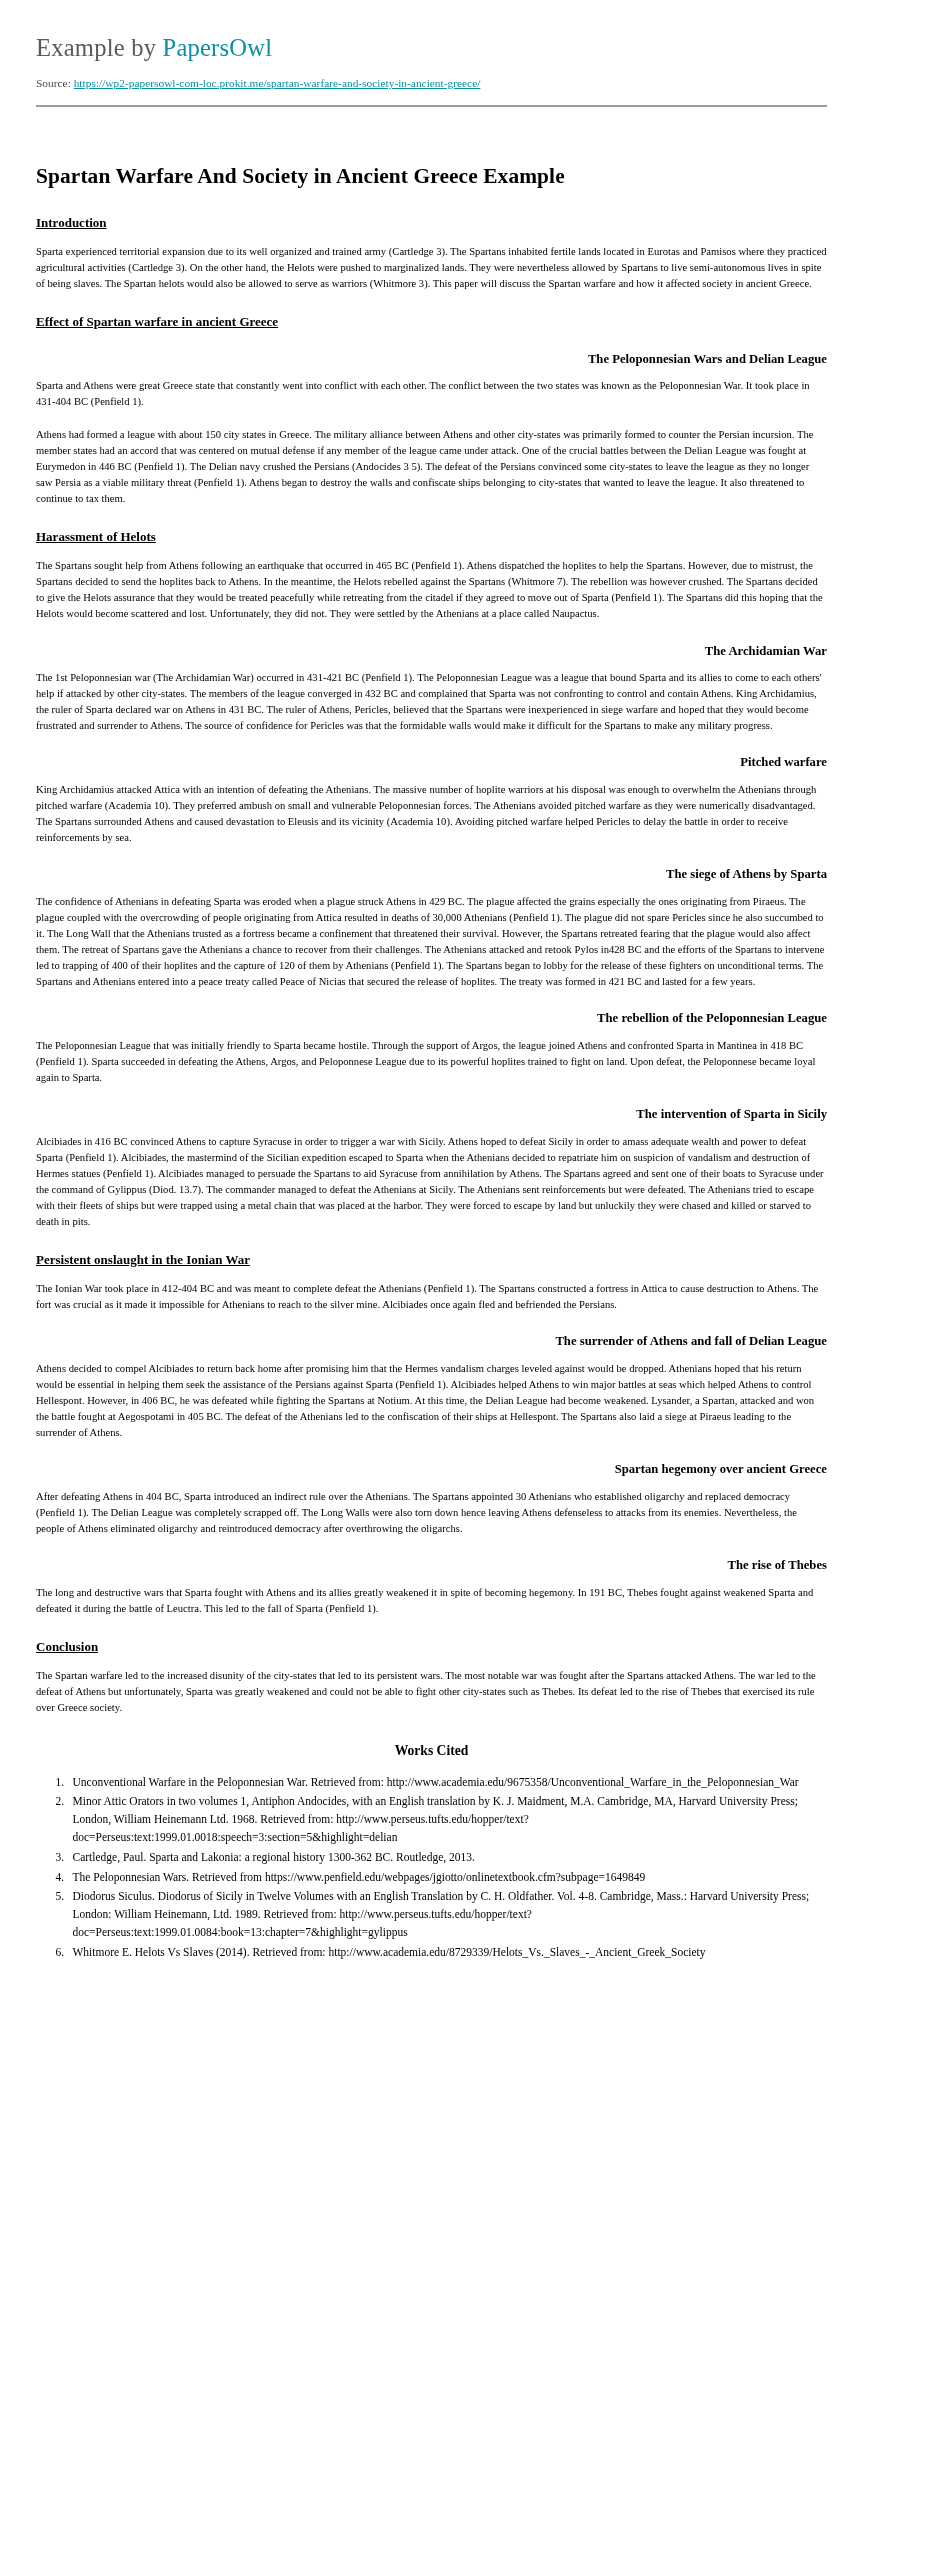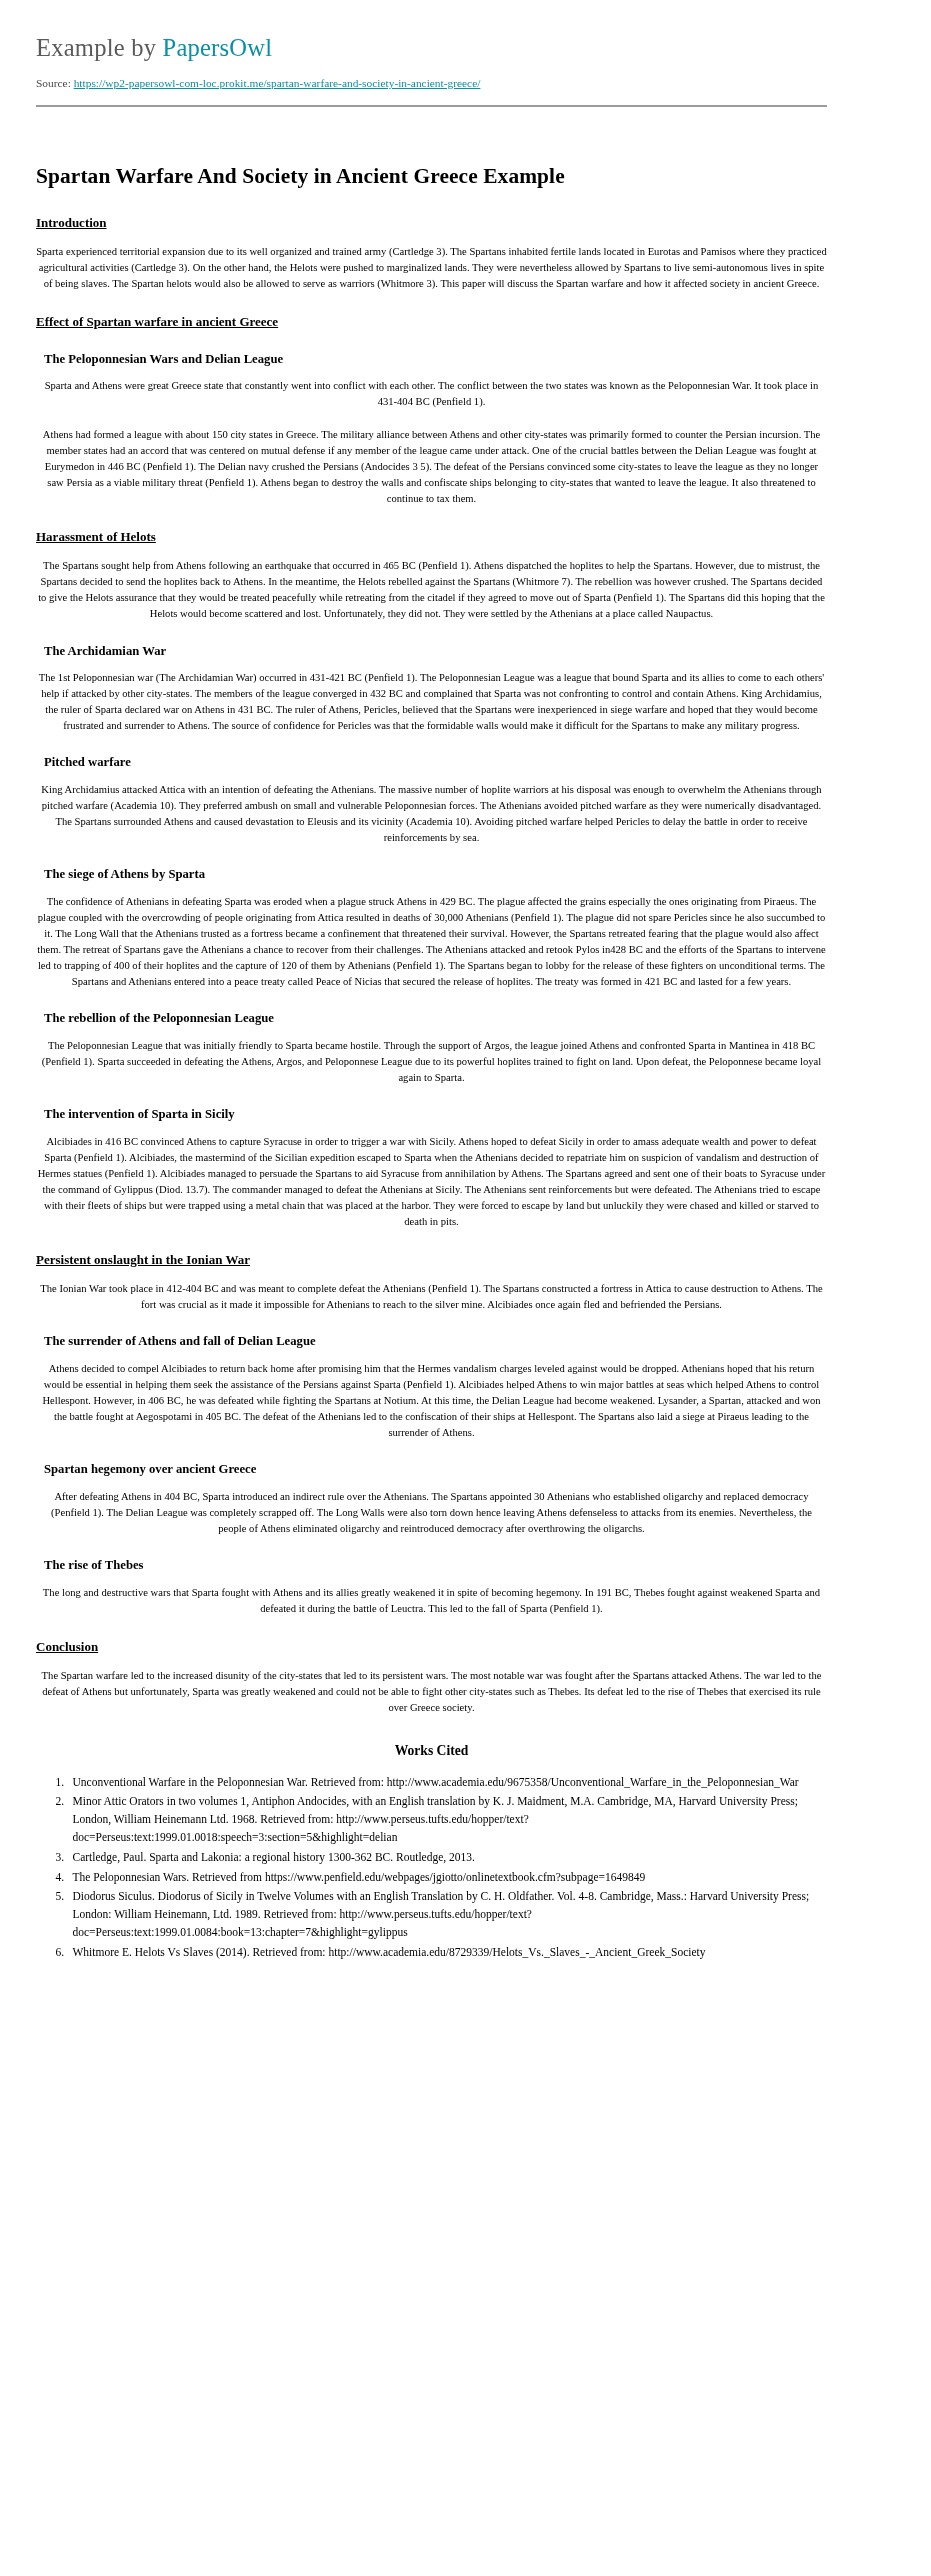--- a/index.html
+++ b/index.html
@@ -60,28 +60,29 @@
   h2.sec-h2 {
     font-size: 13px;
     font-weight: bold;
     margin: 22px 0 12px 0;
     line-height: 1.3;
     text-decoration: underline;
   }
   h3.sec-h3 {
     font-size: 12.7px;
     font-weight: bold;
-    margin: 20px 0 11px 8px;
+    margin: 20px 0 11px 16px;
     line-height: 1.3;
+    text-align: right;
   }
   p.body-par {
     font-size: 10.6px;
     line-height: 1.52;
     margin: 0 0 16.4px 0;
-    text-align: center;
+    text-align: left;
   }
   h2.sec-h2 + p.body-par,
   h3.sec-h3 + p.body-par {
     margin-top: 0;
   }
   
   h2.works-title {
     font-size: 13.6px;
     font-weight: bold;
     margin: 27px 0 14.6px 0;

